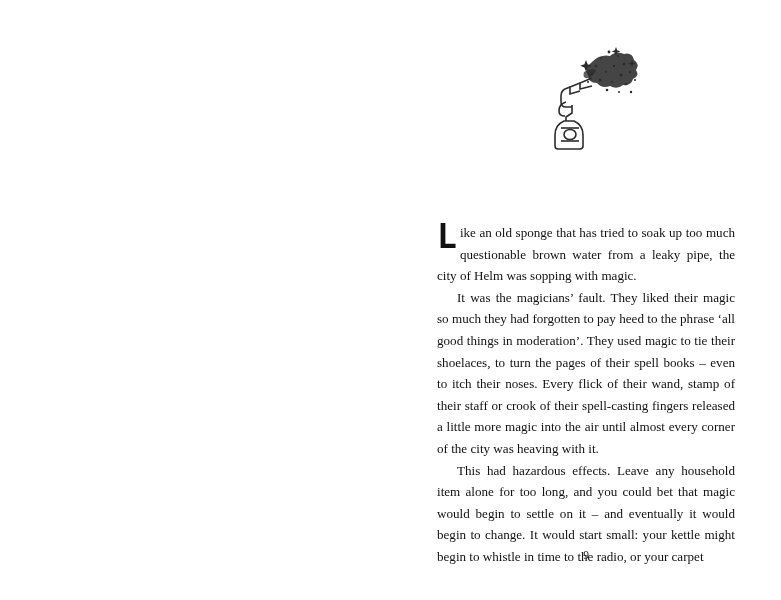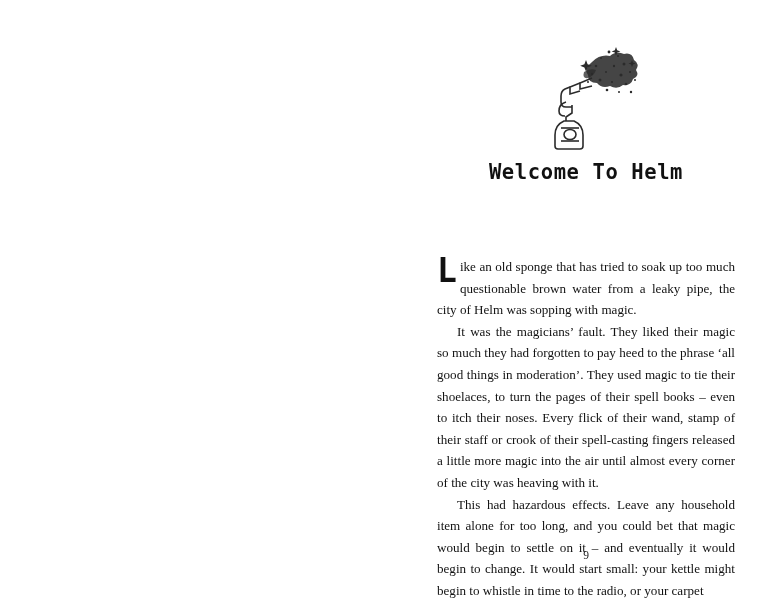--- a/index.html
+++ b/index.html
@@ -136,21 +136,20 @@
           <path d="M46 63 l0 8 -6 4 0 4"></path>
 
           <path d="M38 79 q-9 4 -9 14 l0 11 q0 3 3 3 l22 0 q3 0 3 -3 l0 -11 q0 -10 -9 -14 z"></path>
           <path d="M35 86 l18 0"></path>
           <path d="M35 99 l18 0"></path>
           <ellipse cx="44" cy="92.5" rx="6" ry="5"></ellipse>
         </g>
       </svg>
     </div>
 
-    <h1 class="chapter-title">Welcome To Helm</h1>
 
     <div class="body-text">
       <p class="first dropcap-para"><span class="dropcap">L</span><span>ike an old sponge that has tried to soak up too much questionable brown water from a leaky pipe, the city of Helm was sopping with magic.</span></p>
       <p>It was the magicians’ fault. They liked their magic so much they had forgotten to pay heed to the phrase ‘all good things in moderation’. They used magic to tie their shoelaces, to turn the pages of their spell books – even to itch their noses. Every flick of their wand, stamp of their staff or crook of their spell-casting fingers released a little more magic into the air until almost every corner of the city was heaving with it.</p>
       <p>This had hazardous effects. Leave any household item alone for too long, and you could bet that magic would begin to settle on it – and eventually it would begin to change. It would start small: your kettle might begin to whistle in time to the radio, or your carpet</p>
     </div>
 
   </div>
 
   <div class="folio">9</div>

